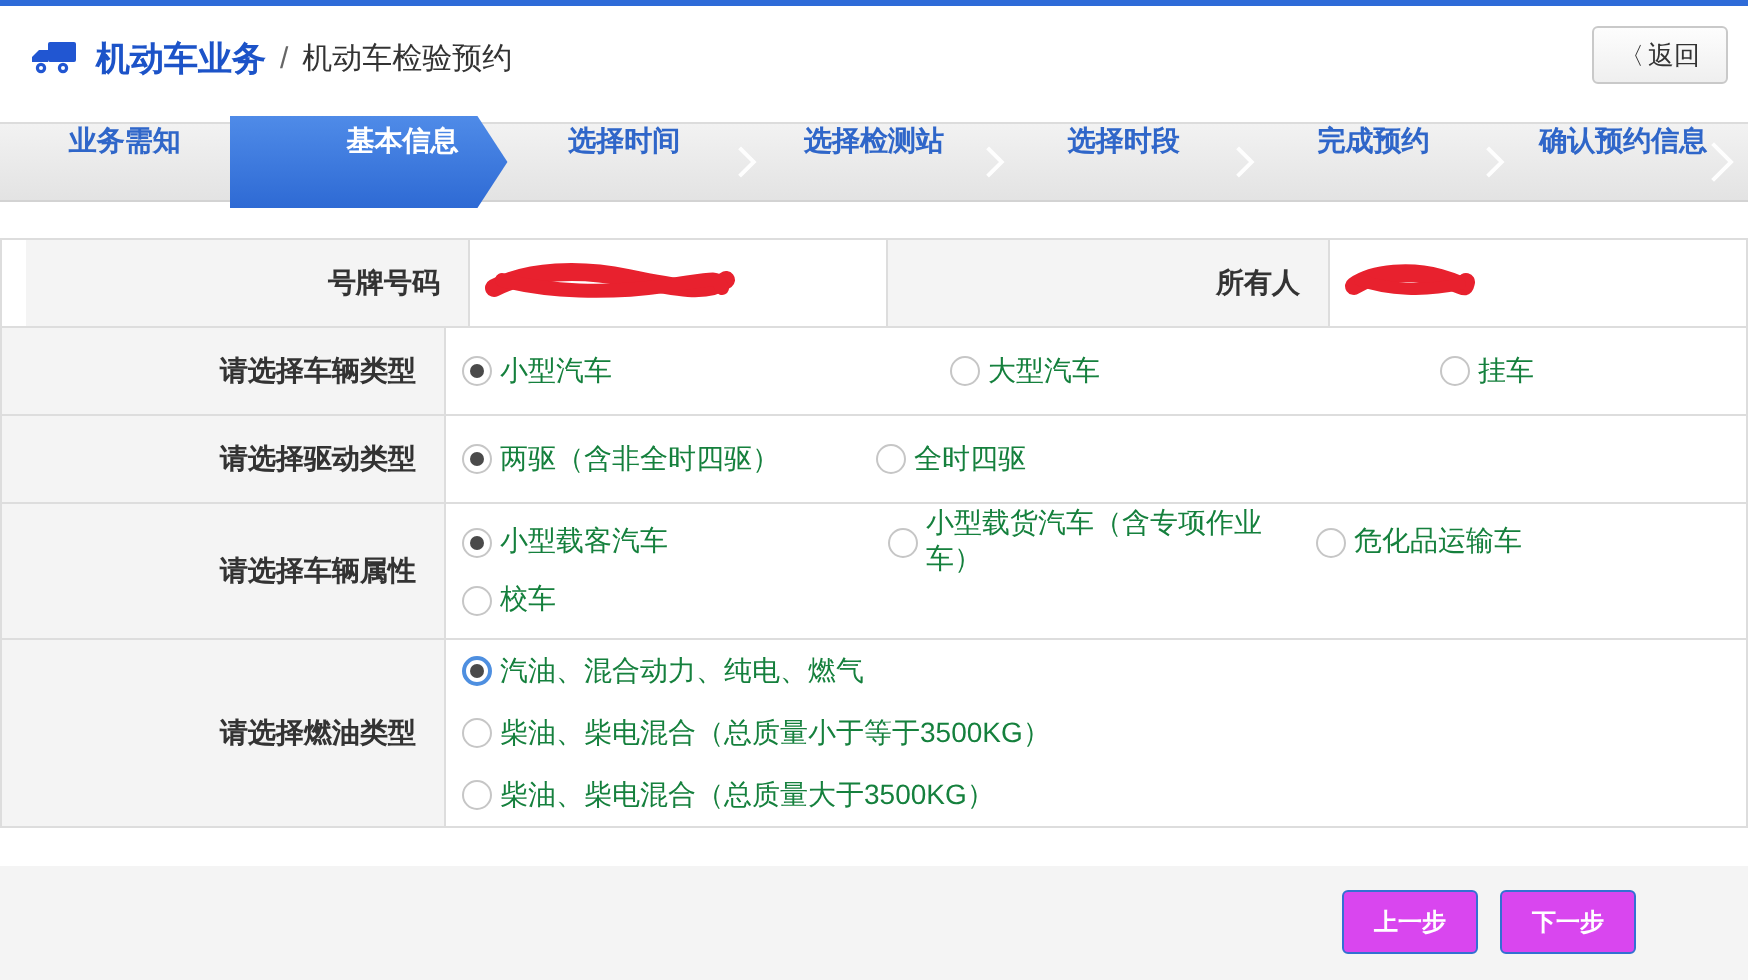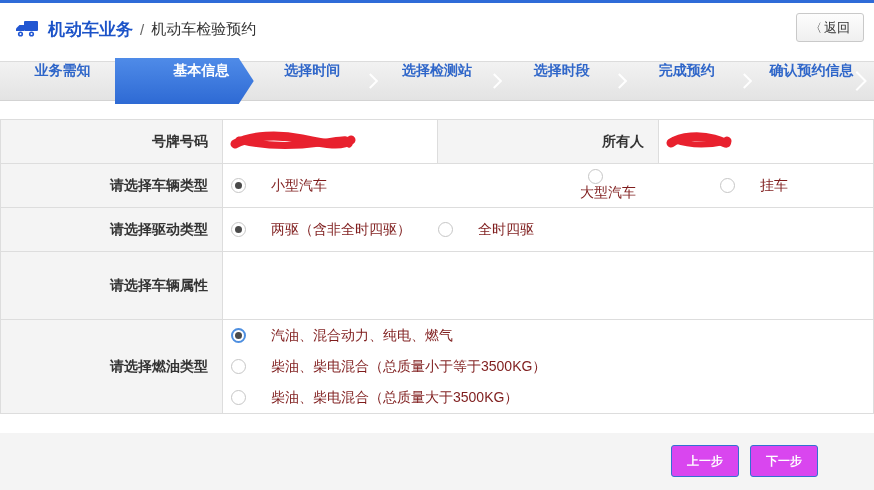--- a/index.html
+++ b/index.html
@@ -47,45 +47,45 @@
 
   
   .form-table { margin-top:18px; border:1px solid #ddd; border-bottom:none; background:#fff; }
   .row { display:flex; border-bottom:1px solid #ddd; background:#fff; align-items:stretch; }
   .label-cell {
     width:222px; flex:none; background:#f4f4f4; border-right:1px solid #ddd;
     display:flex; align-items:center; justify-content:flex-end;
     padding-right:14px; font-size:14px; font-weight:bold; color:#333;
   }
   .value-cell { flex:1; display:flex; align-items:center; padding-left:7px; }
-  .row-fields { height:44px; }
+  .row-fields { height:44px;padding-left:12px; }
   .row-vehicle, .row-drive { height:44px; }
   .row-attr { height:68px; }
   .row-fuel { height:94px; }
 
   .options-cell { flex:1; padding-left:8px; display:flex; align-items:center; }
   .options-col { flex-direction:column; justify-content:center; align-items:flex-start; }
   .option-line { display:flex; align-items:center; height:29px; }
   .row-fuel .option-line { height:31px; }
 
   .radio-option { display:flex; align-items:center; cursor:pointer; }
-  .option-text { font-size:14px; color:#7f1d1d;margin-left:21px; }
+  .option-text { font-size:14px; color:#15803d; }
   .radio {
     width:15px; height:15px; border:1px solid #c6c6c6; border-radius:50%;
     background:#fff; position:relative; margin-right:4px; flex:none;
   }
   .radio.checked::after {
     content:""; position:absolute; left:3px; top:3px; width:7px; height:7px;
     border-radius:50%; background:#4a4a4a;
   }
   .radio.checked.blue-ring { border:2px solid #4e8fe0; }
   .radio.checked.blue-ring::after { left:2px; top:2px; }
 
   .row-vehicle .radio-option:nth-child(1) { width:244px; }
-  .row-vehicle .radio-option:nth-child(2) { width:245px;flex-direction:column; }
+  .row-vehicle .radio-option:nth-child(2) { width:245px; }
   .row-drive   .radio-option:nth-child(1) { width:207px; }
   .row-attr .option-line:first-child .radio-option:nth-child(1) { width:213px; }
   .row-attr .option-line:first-child .radio-option:nth-child(2) { width:214px; }
 
   .scribble { display:block; }
 
   
   .footer {
     position:absolute; left:0; right:0; top:433px; bottom:0; background:#f4f4f4;
     display:flex; justify-content:flex-end; align-items:flex-start;
@@ -198,20 +198,42 @@
       </label>
       <label class="radio-option">
         <span class="radio"></span>
         <span class="option-text">全时四驱</span>
       </label>
     </div>
   </div>
 
   <div class="row row-attr">
     <div class="label-cell">请选择车辆属性</div>
+    <div class="options-cell options-col">
+      <div class="option-line">
+        <label class="radio-option">
+          <span class="radio checked"></span>
+          <span class="option-text">小型载客汽车</span>
+        </label>
+        <label class="radio-option">
+          <span class="radio"></span>
+          <span class="option-text">小型载货汽车（含专项作业车）</span>
+        </label>
+        <label class="radio-option">
+          <span class="radio"></span>
+          <span class="option-text">危化品运输车</span>
+        </label>
+      </div>
+      <div class="option-line">
+        <label class="radio-option">
+          <span class="radio"></span>
+          <span class="option-text">校车</span>
+        </label>
+      </div>
+    </div>
   </div>
 
   <div class="row row-fuel">
     <div class="label-cell">请选择燃油类型</div>
     <div class="options-cell options-col">
       <div class="option-line">
         <label class="radio-option">
           <span class="radio blue-ring checked"></span>
           <span class="option-text">汽油、混合动力、纯电、燃气</span>
         </label>

